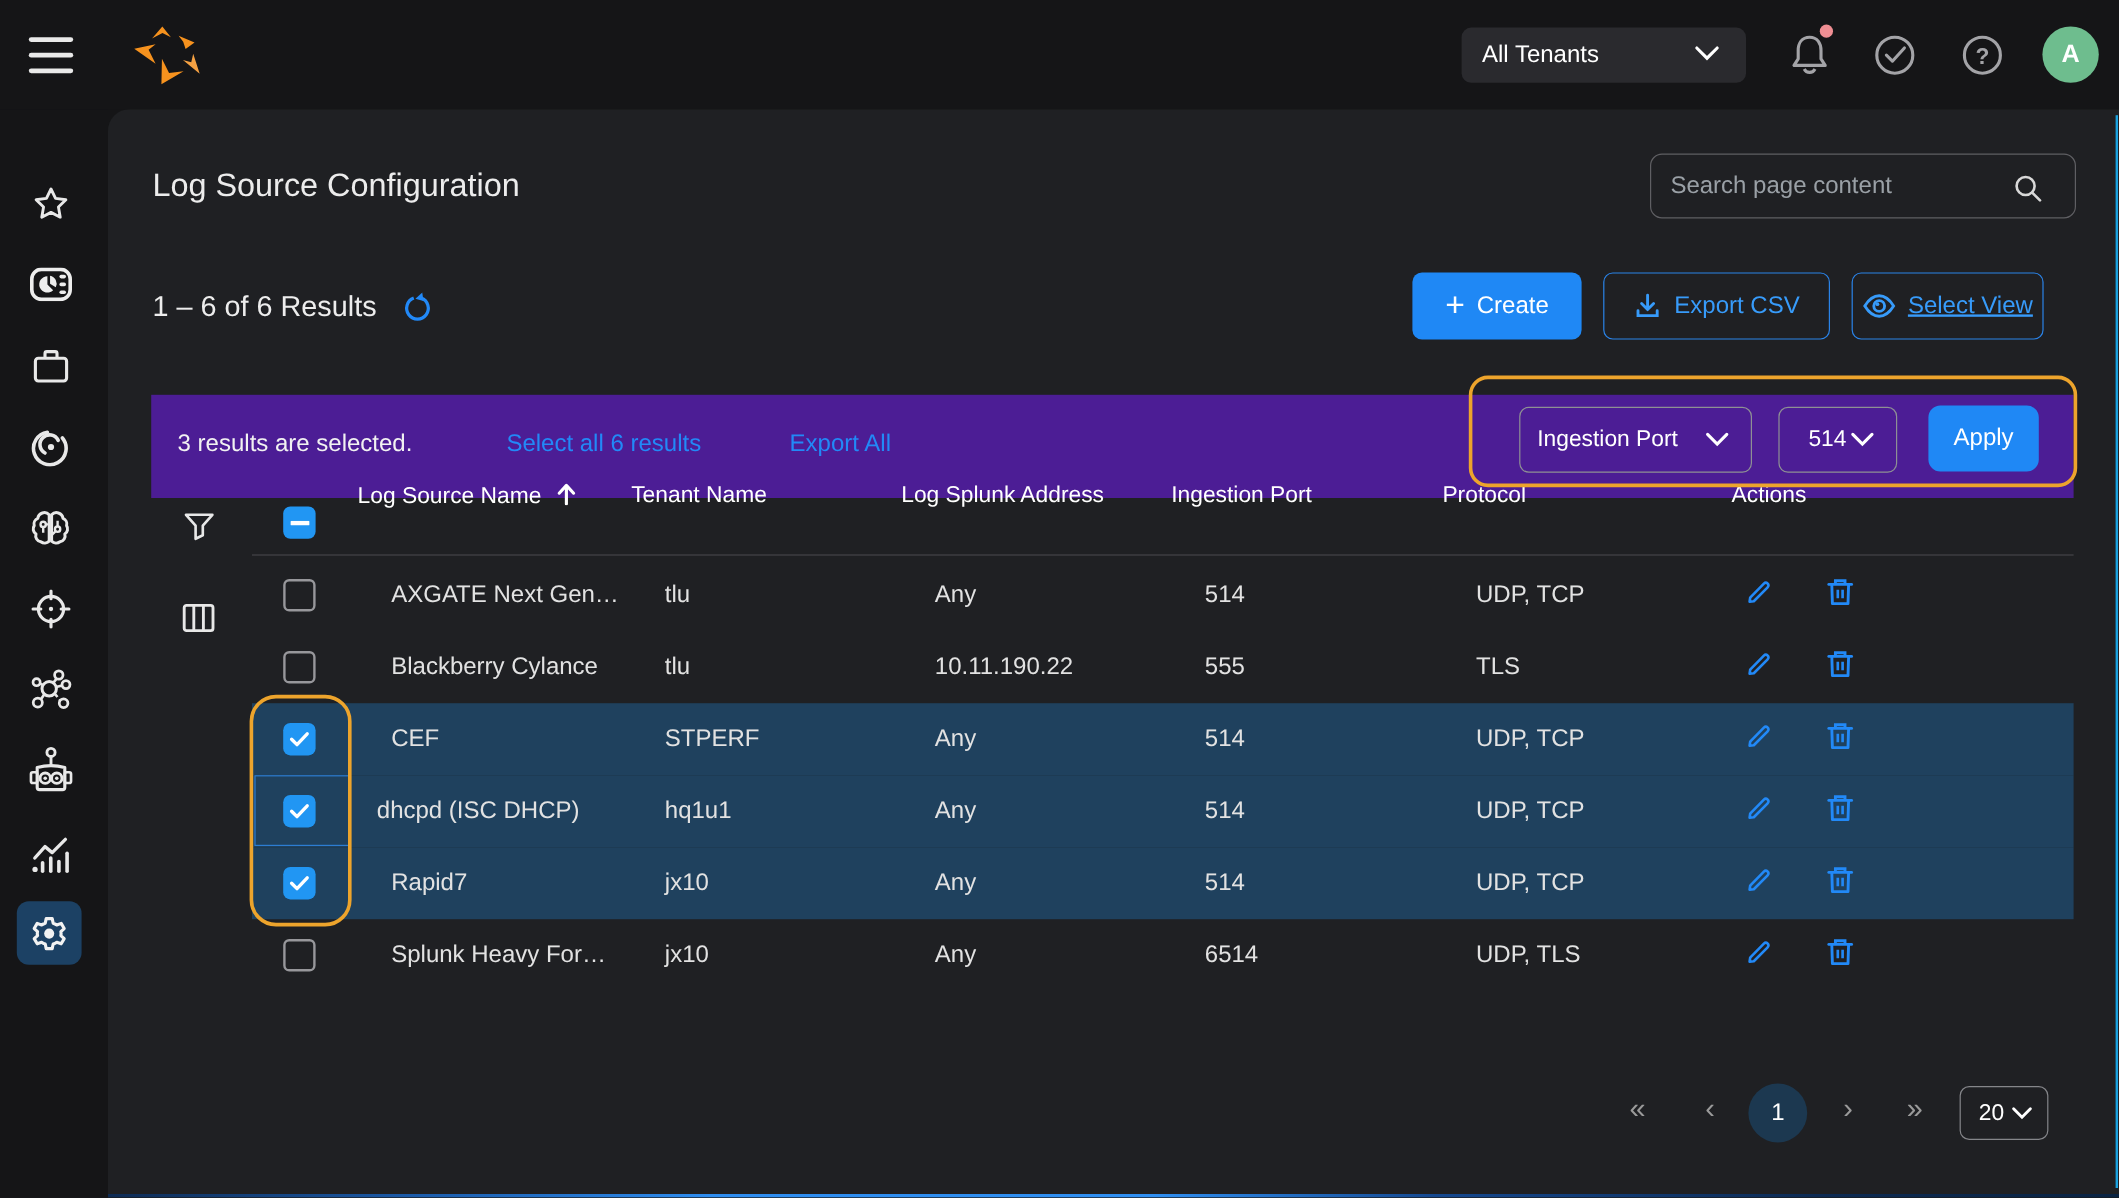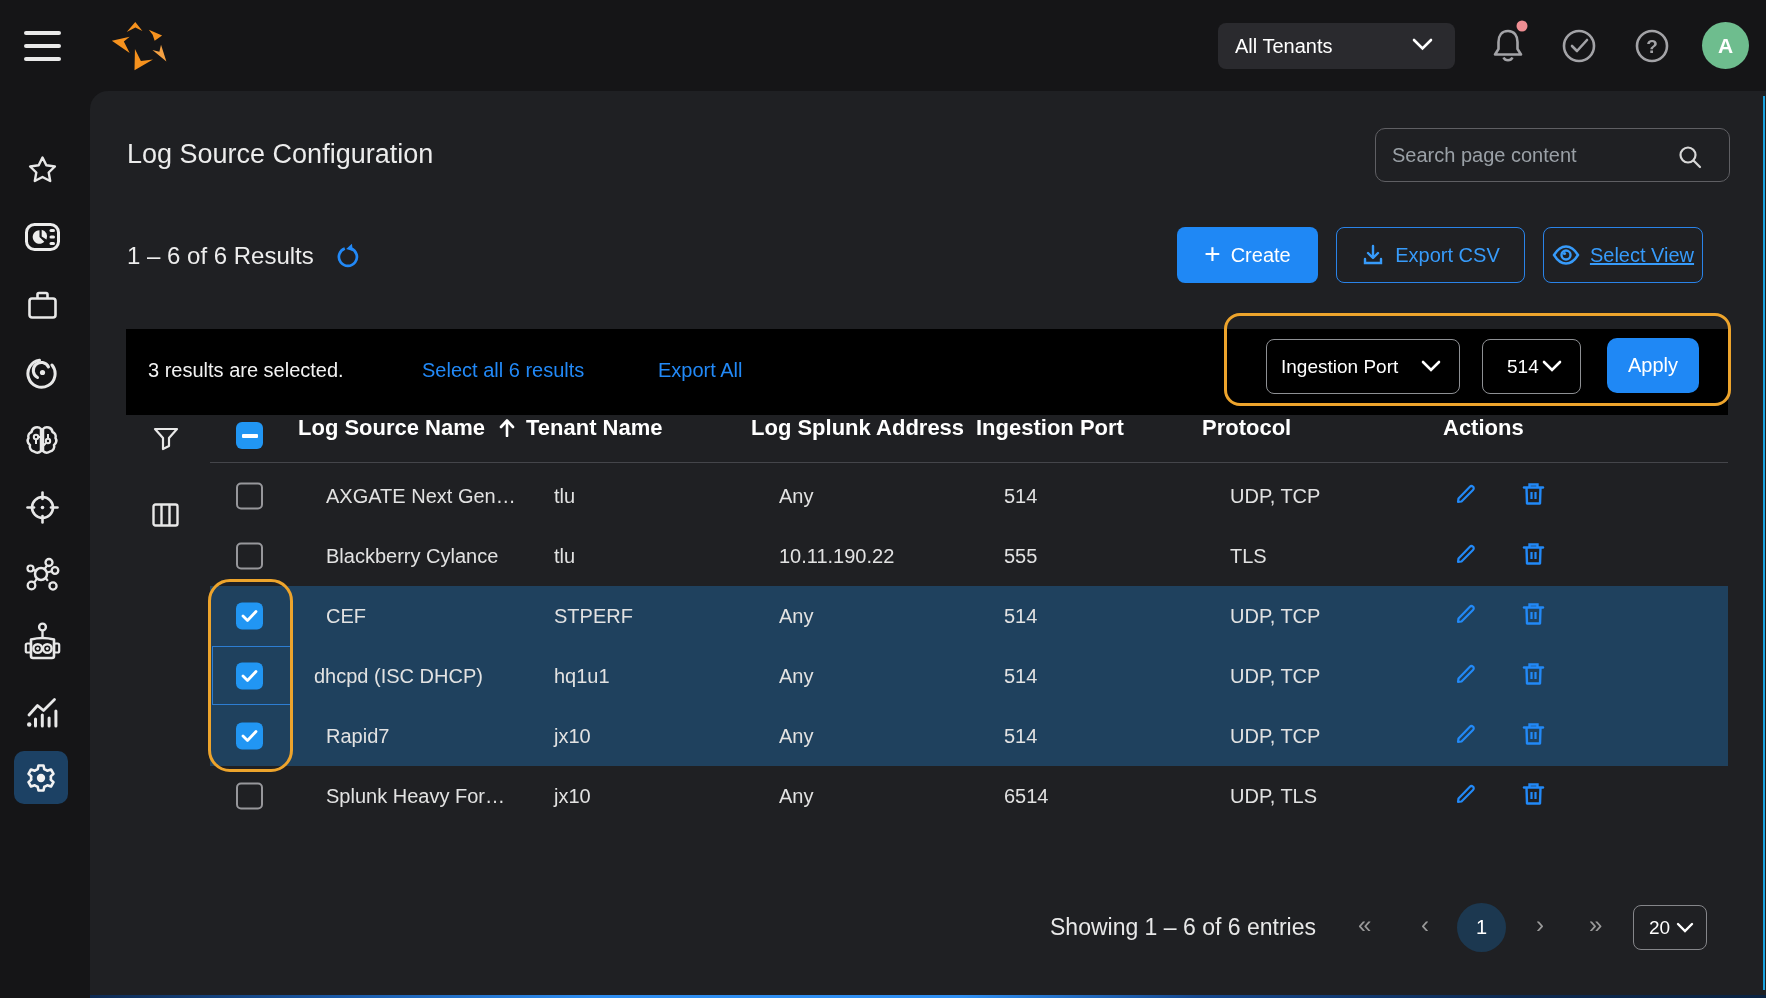--- a/index.html
+++ b/index.html
@@ -29,33 +29,33 @@
   #search { position:absolute; left:1375px; top:128px; width:355px; height:54px; border:1px solid #5f5f63; border-radius:10px; color:#9aa0a6; font-size:20px; line-height:52px; padding-left:16px; }
   #search svg { position:absolute; right:26px; top:15px; }
 
   #results { position:absolute; left:127px; top:242px; font-size:24px; color:#ededed; }
   .btn { position:absolute; top:227px; height:56px; border-radius:8px; font-size:20px; display:flex; align-items:center; justify-content:center; gap:10px; }
   #bcreate { left:1177px; width:141px; background:#1f88f5; color:#fff; }
   .obtn { border:1.5px solid #2a83e8; color:#379bfa; background:transparent; }
   #bexport { left:1336px; width:189px; }
   #bselview { left:1543px; width:160px;text-decoration:underline; }
 
-  #selbar { position:absolute; left:126px; top:329px; width:1602px; height:86px; background:#000000; }
+  #selbar { position:absolute; left:126px; top:329px; width:1602px; height:86px; background:#4c1d95; }
   #selbar .t1 { position:absolute; left:22px; top:30px; font-size:20px; color:#f2f2f2; }
   #selbar .lnk { position:absolute; top:30px; font-size:20px; color:#2289f7; }
 
   #oring1 { position:absolute; left:1224px; top:313px; width:507px; height:93px; border:3px solid #eda42c; border-radius:16px; z-index:5; }
   .sel { position:absolute; top:339px; height:55px; border:1px solid #8e9094; border-radius:8px; color:#fff; font-size:19px; display:flex; align-items:center; z-index:6; }
   #sel1 { left:1266px; width:194px; padding-left:14px; }
   #sel2 { left:1482px; width:99px; padding-left:24px; }
   .sel svg { position:absolute; right:18px; }
   #apply { position:absolute; left:1607px; top:338px; width:92px; height:55px; background:#1f88f5; border-radius:10px; color:#fff; font-size:20px; display:flex; align-items:center; justify-content:center; z-index:6; }
 
   
-  .hcell { position:absolute; top:415px; font-size:22px; font-weight:bold; color:#fff; }
+  .hcell { position:absolute; top:402px; font-size:19px; font-weight:normal; color:#fff; }
   #hsep { position:absolute; left:210px; top:462px; width:1518px; height:1px; background:#44454a; }
   .row { position:absolute; left:210px; width:1518px; height:60px; }
   .rowsel { background:#1f415e; }
   .cell { position:absolute; top:50%; transform:translateY(-50%); font-size:20px; color:#e2e2e2;margin-left:28px; }
   .cb { position:absolute; left:26px; top:50%; transform:translateY(-50%); width:27px; height:27px; }
   .cb-off { border:2px solid #97979b; border-radius:5px; background:transparent; }
   .cb-on { background:#2196f3; border-radius:6px; display:flex; align-items:center; justify-content:center; }
   #oring2 { position:absolute; left:208px; top:579px; width:85px; height:193px; border:3px solid #eda42c; border-radius:22px; z-index:5; }
   #focusbox { position:absolute; left:212px; top:646px; width:79px; height:59px; border:1px solid #2d7dd2; z-index:4; }
   .act { position:absolute; top:50%; transform:translateY(-50%); }
@@ -373,21 +373,20 @@
           <line x1="9.5" y1="10" x2="9.5" y2="17" stroke="#2289f7" stroke-width="2.2"></line>
           <line x1="13.5" y1="10" x2="13.5" y2="17" stroke="#2289f7" stroke-width="2.2"></line>
         </svg></div>
     </div>
   </div>
 
 <div id="oring2"></div>
 <div id="focusbox"></div>
 
 <div id="paging">
-  <div id="showing">Showing 1 – 6 of 6 entries</div>
   <div class="pgnav" style="left:1358px">«</div>
   <div class="pgnav" style="left:1421px">‹</div>
   <div id="pgcircle">1</div>
   <div class="pgnav" style="left:1536px">›</div>
   <div class="pgnav" style="left:1589px">»</div>
   <div id="pgsize">20
     <svg style="position:absolute;right:12px;top:16px" width="18" height="12" viewBox="0 0 18 12">
         <path d="M2 2 L9 9 L16 2" stroke="#fff" stroke-width="2.4" fill="none" stroke-linecap="round"></path>
       </svg>
   </div>

